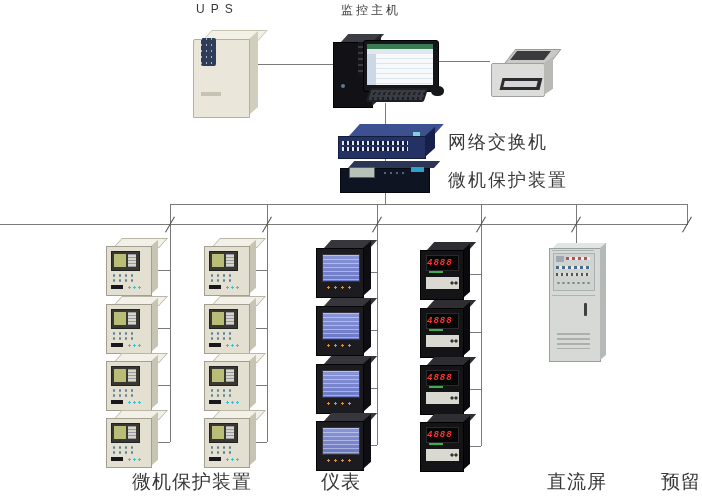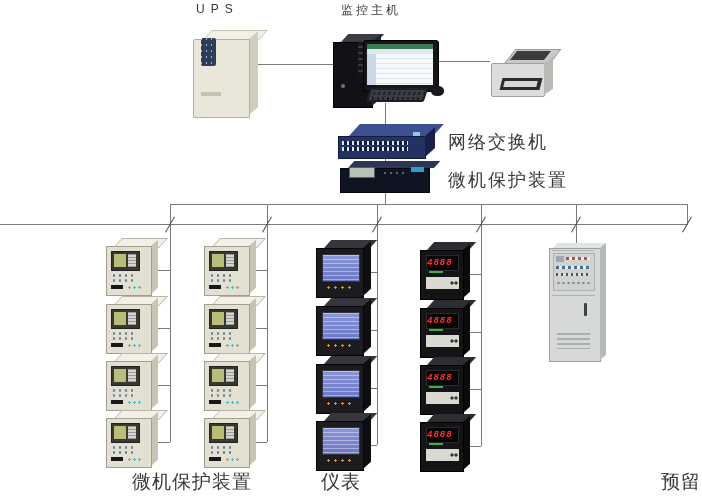--- a/index.html
+++ b/index.html
@@ -406,15 +406,16 @@
         <i class="r3"></i>
         <i class="r4"></i>
     </div>
     <i class="div"></i>
     <i class="handle"></i>
     <i class="vents"></i>
   </div>
 
   <div class="lbl lbl-bot" style="left:132px;top:469px;">微机保护装置</div>
   <div class="lbl lbl-bot" style="left:321px;top:469px;">仪表</div>
+  <div class="lbl lbl-bot" style="left:547px;top:469px;">直流屏</div>
   <div class="lbl lbl-bot" style="left:661px;top:469px;">预留</div>
 
 </div>
 
 </body></html>

